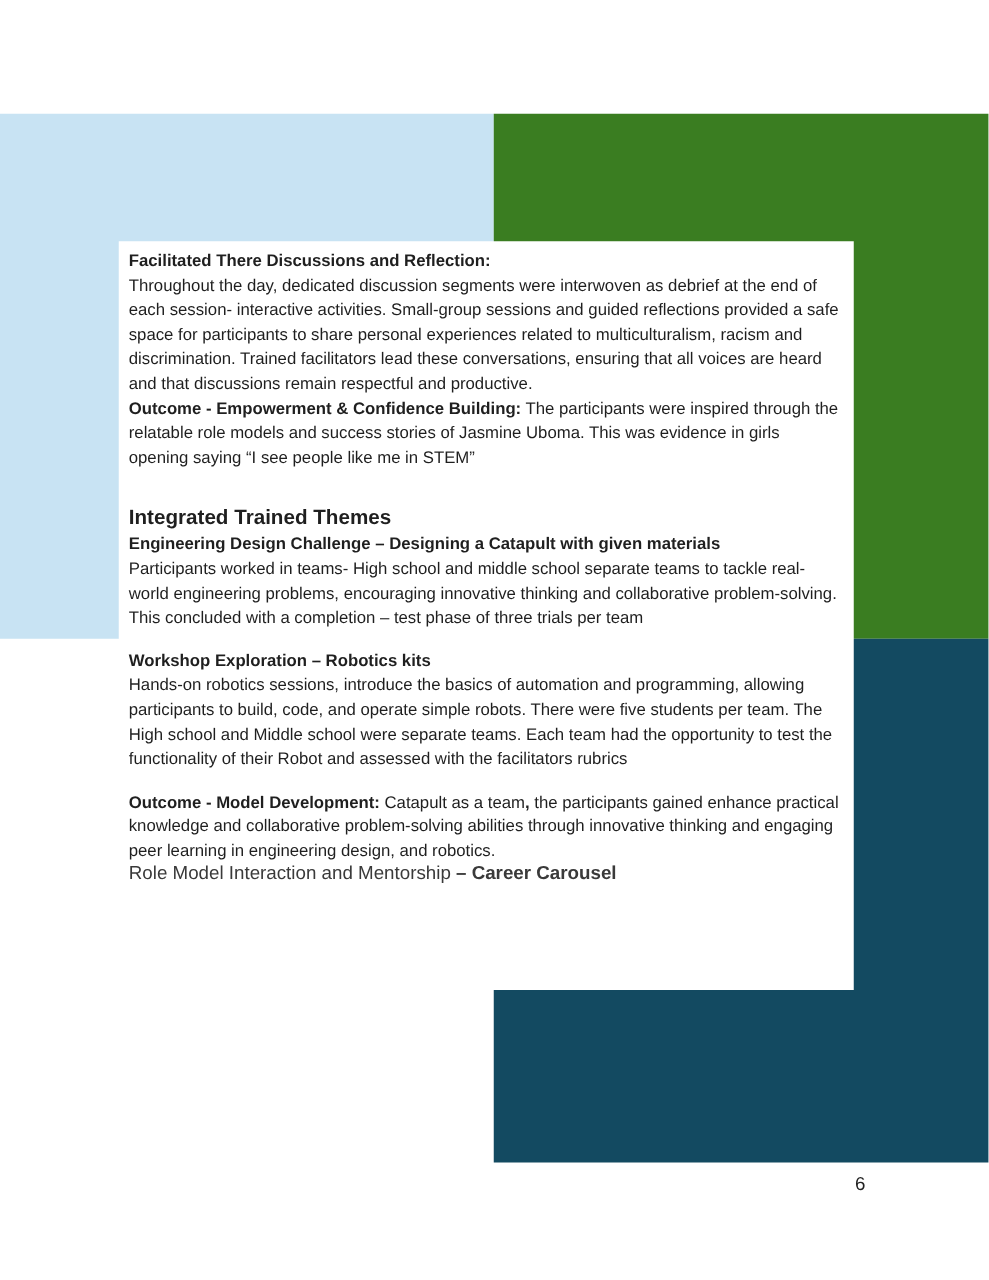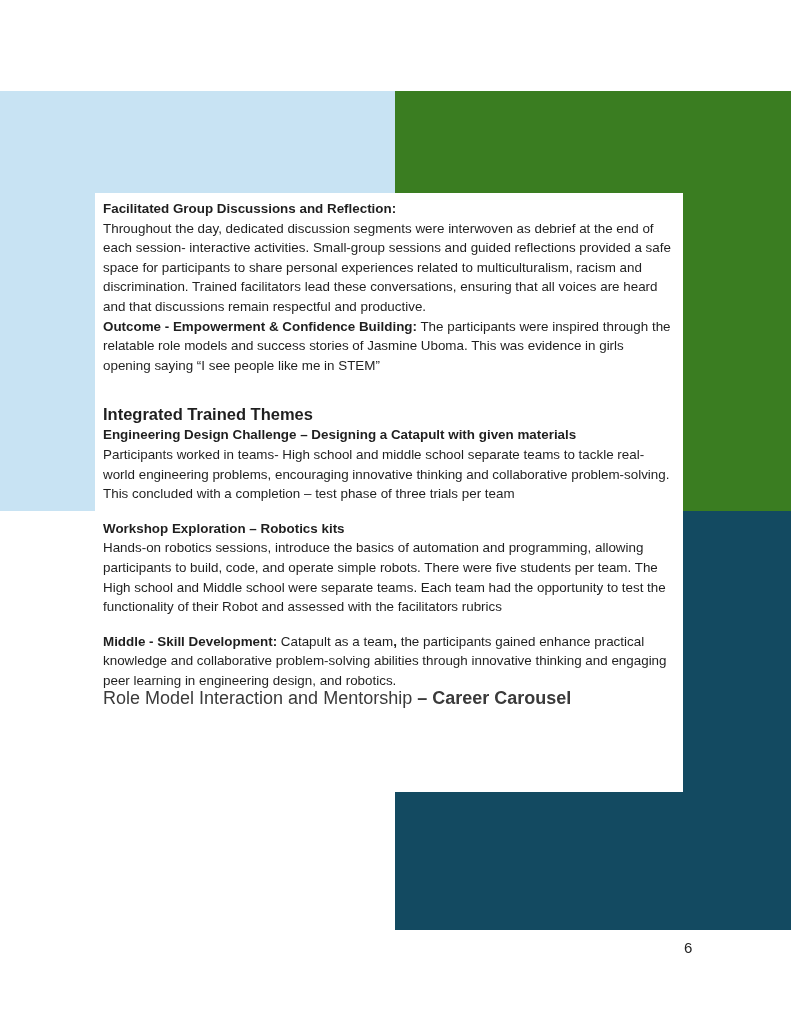--- a/index.html
+++ b/index.html
@@ -24,21 +24,21 @@
     padding: 6px 9px 6px 8px;
     overflow: hidden;
   }
   .para {
     font-size: 13.4px;
     line-height: 19.6px;
     color: #1f1f1f;
     margin: 0;
   }
   .para.small {
-    font-size: 18px;
+    font-size: 15px;
     line-height: 17px;
     color: #3a3a3a;
   }
   .heading {
     font-size: 16.5px;
     line-height: 22px;
     font-weight: bold;
     color: #1f1f1f;
     margin: 0;
   }
@@ -52,29 +52,29 @@
 </style>
 </head>
 <body>
 
 <div id="page">
   <div id="block-lightblue" class="bg-block" style="background: rgb(200, 227, 243);"></div>
   <div id="block-green" class="bg-block" style="background: rgb(58, 125, 33);"></div>
   <div id="block-teal" class="bg-block" style="background: rgb(19, 74, 97);"></div>
 
   <div id="content-box">
-      <div class="para"><span class="run-b">Facilitated Group Discussions and Reflection:</span></div>
+      <div class="para"><span class="run-b">Facilitated There Discussions and Reflection:</span></div>
       <div class="para"><span class="run">Throughout the day, dedicated discussion segments were interwoven as debrief at the end of each session- interactive activities. Small-group sessions and guided reflections provided a safe space for participants to share personal experiences related to multiculturalism, racism and discrimination. Trained facilitators lead these conversations, ensuring that all voices are heard and that discussions remain respectful and productive. </span></div>
       <div class="para"><span class="run-b">Outcome - Empowerment &amp; Confidence Building:</span><span class="run"> The participants were inspired through the relatable role models and success stories of Jasmine Uboma. This was evidence in girls opening saying “I see people like me in STEM”</span></div>
       <div style="height: 28px;"></div>
       <div class="heading"><span class="run-b">Integrated Trained Themes</span></div>
       <div class="para"><span class="run-b">Engineering Design Challenge – Designing a Catapult with given materials</span></div>
       <div class="para"><span class="run">Participants worked in teams- High school and middle school separate teams to tackle real-world engineering problems, encouraging innovative thinking and collaborative problem-solving. This concluded with a completion – test phase of three trials per team</span></div>
       <div style="height: 15px;"></div>
       <div class="para"><span class="run-b">Workshop Exploration – Robotics kits</span></div>
       <div class="para"><span class="run">Hands-on robotics sessions, introduce the basics of automation and programming, allowing participants to build, code, and operate simple robots.  There were five students per team. The High school and Middle school were separate teams. Each team had the opportunity to test the functionality of their Robot and assessed with the facilitators rubrics</span></div>
       <div style="height: 15px;"></div>
-      <div class="para"><span class="run-b">Middle - Skill Development:</span><span class="run"> Catapult as a team</span><span class="run-b">,</span><span class="run"> the participants gained enhance practical knowledge and collaborative problem-solving abilities through innovative thinking and engaging peer learning in engineering design, and robotics.</span></div>
+      <div class="para"><span class="run-b">Outcome - Model Development:</span><span class="run"> Catapult as a team</span><span class="run-b">,</span><span class="run"> the participants gained enhance practical knowledge and collaborative problem-solving abilities through innovative thinking and engaging peer learning in engineering design, and robotics.</span></div>
       <div class="para small"><span class="run">Role Model Interaction and Mentorship </span><span class="run-b">– Career Carousel</span></div>
     </div>
 
   <div id="page-number">6</div>
 </div>
 
 </body></html>

